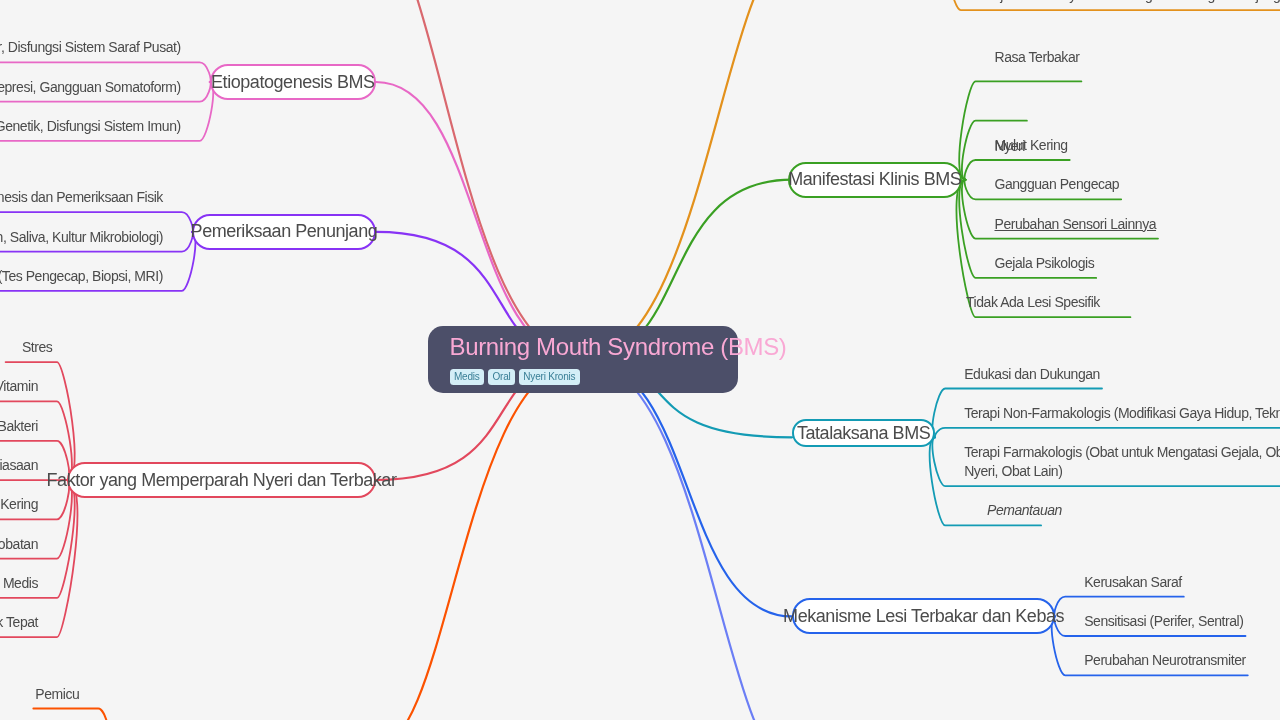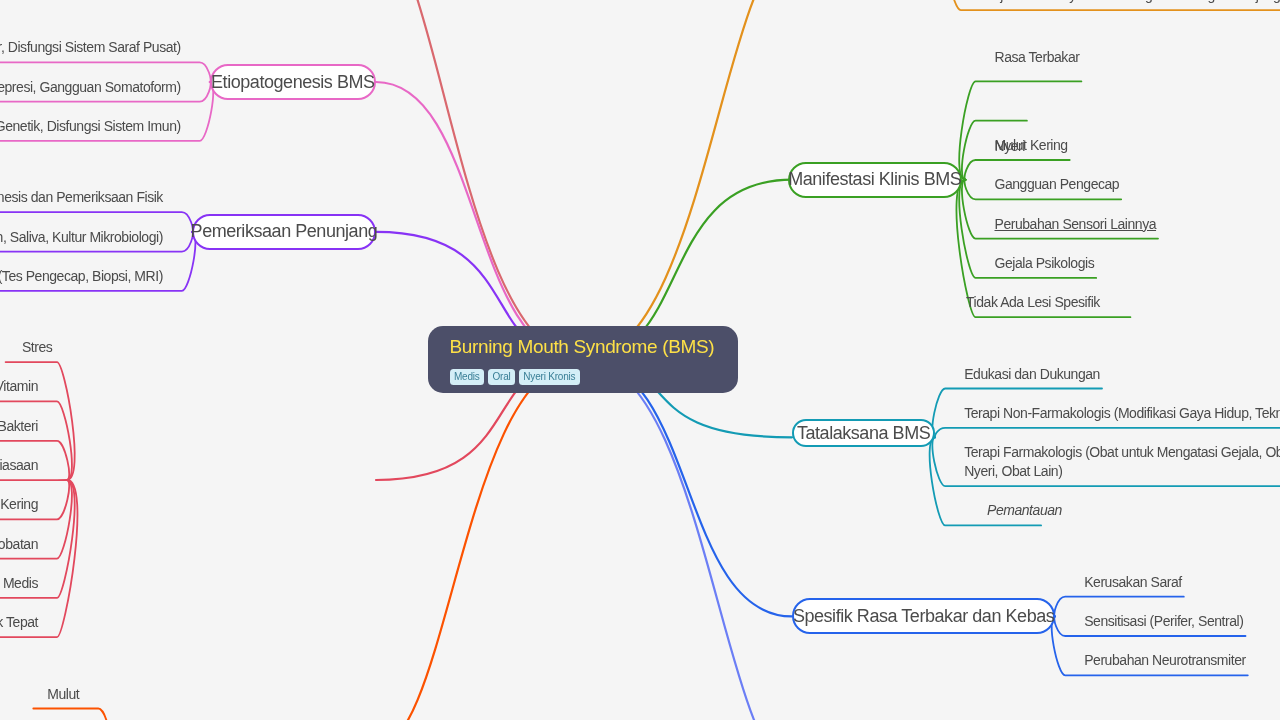--- a/index.html
+++ b/index.html
@@ -22,22 +22,22 @@
   }
   .leaf {
     position: absolute; color: #4b4b4b; font-size: 14px; letter-spacing: -0.45px;
     white-space: nowrap; line-height: 19px;
   }
   .root {
     position: absolute; box-sizing: border-box; background: #4c4f69;
     border-radius: 15px; color: #ffffff;
   }
   .root .title { position: absolute; left: 21.5px; top: 10.7px;
-                 font-size: 19px; letter-spacing: -0.35px; line-height: 19px;
-                 color: #fde047; white-space: nowrap; }
+                 font-size: 24px; letter-spacing: -0.35px; line-height: 19px;
+                 color: #f9a8d4; white-space: nowrap; }
   .root .tags { position: absolute; left: 21.7px; top: 42.6px;
                 display: flex; gap: 4.2px; }
   .root .tag { background: #d4eef7; color: #3a7f96; font-size: 10px;
                letter-spacing: -0.2px; line-height: 16px; height: 16px;
                border-radius: 3.5px; padding: 0 4.3px; white-space: nowrap;
                box-sizing: border-box; }
 </style>
 </head>
 <body>
 
@@ -101,51 +101,54 @@
     </div>
 <div class="leaf" style="left:-209.8px;width:390.5px;text-align:right;top:38.4px;">Faktor Neuropatik (Neuropati Perifer, Disfungsi Sistem Saraf Pusat)</div>
 <div class="leaf" style="left:-182.7px;width:363.4px;text-align:right;top:77.7px;">Faktor Psikogenik (Ansietas, Depresi, Gangguan Somatoform)</div>
 <div class="leaf" style="left:-168.6px;width:349.3px;text-align:right;top:116.9px;">Faktor Sistemik (Hormonal, Genetik, Disfungsi Sistem Imun)</div>
 <div class="bnode" style="left:191.9px;top:213.9px;width:184.1px;height:36px;border-color:#8833f5">
       <span>Pemeriksaan Penunjang</span>
     </div>
 <div class="leaf" style="left:-39.9px;width:202.8px;text-align:right;top:188.2px;">Anamnesis dan Pemeriksaan Fisik</div>
 <div class="leaf" style="left:-199.9px;width:362.8px;text-align:right;top:227.6px;">Pemeriksaan Laboratorium (Darah, Saliva, Kultur Mikrobiologi)</div>
 <div class="leaf" style="left:-132.0px;width:294.9px;text-align:right;top:266.9px;">Pemeriksaan Khusus (Tes Pengecap, Biopsi, MRI)</div>
+<div class="bnode" style="left:67.0px;top:462.0px;width:309.0px;height:36px;border-color:#e2485d">
+      <span>Faktor yang Memperparah Nyeri dan Terbakar</span>
+    </div>
 <div class="leaf" style="left:20px;width:32.4px;text-align:right;top:338.1px;">Stres</div>
 <div class="leaf" style="left:-132.3px;width:170.3px;text-align:right;top:377.4px;">Defisiensi Nutrisi dan Vitamin</div>
 <div class="leaf" style="left:-110.7px;width:148.7px;text-align:right;top:416.8px;">Infeksi Jamur dan Bakteri</div>
 <div class="leaf" style="left:-183.0px;width:221.0px;text-align:right;top:456.1px;">Kebiasaan Parafungsi dan Kebiasaan</div>
 <div class="leaf" style="left:-132.4px;width:170.4px;text-align:right;top:495.4px;">Xerostomia dan Mulut Kering</div>
 <div class="leaf" style="left:-122.1px;width:160.1px;text-align:right;top:534.6px;">Efek Samping Obat-obatan</div>
 <div class="leaf" style="left:-177.0px;width:215.0px;text-align:right;top:573.9px;">Penyakit Sistemik dan Kondisi Medis</div>
 <div class="leaf" style="left:-206.9px;width:244.9px;text-align:right;top:613.2px;">Penggunaan Gigi Tiruan yang Tidak Tepat</div>
 
-<div class="leaf" style="left:33.3px;width:46.0px;text-align:right;top:684.5px;">Mulut</div>
+<div class="leaf" style="left:33.3px;width:46.0px;text-align:right;top:684.5px;">Pemicu</div>
 
 <div class="leaf" style="left:979.8px;text-align:left;top:-13.9px;">Perjalanan Penyakit dan Prognosis Jangka Panjang BMS</div>
 <div class="bnode" style="left:788px;top:161.7px;width:173.5px;height:36px;border-color:#3aa023">
       <span>Manifestasi Klinis BMS</span>
     </div>
 <div class="leaf" style="left:994.5px;text-align:left;top:48px;">Rasa Terbakar</div>
 <div class="leaf" style="left:994.5px;text-align:left;top:96.7px;margin-top:40px;">Nyeri</div>
 <div class="leaf" style="left:994.5px;text-align:center;top:136.0px;">Mulut Kering</div>
 <div class="leaf" style="left:994.5px;text-align:left;top:175.3px;">Gangguan Pengecap</div>
 <div class="leaf" style="left:994.5px;text-align:left;top:214.6px;text-decoration:underline;">Perubahan Sensori Lainnya</div>
 <div class="leaf" style="left:994.5px;text-align:left;top:253.9px;">Gejala Psikologis</div>
 <div class="leaf" style="left:966px;text-align:left;top:293.2px;">Tidak Ada Lesi Spesifik</div>
 <div class="bnode" style="left:792.0px;top:419.3px;width:143.2px;height:28px;border-color:#139bb4">
       <span>Tatalaksana BMS</span>
     </div>
 <div class="leaf" style="left:964.2px;text-align:left;top:364.5px;">Edukasi dan Dukungan</div>
 <div class="leaf" style="left:964.2px;text-align:left;top:403.8px;">Terapi Non-Farmakologis (Modifikasi Gaya Hidup, Teknik Relaksasi)</div>
 <div class="leaf" style="left:964.2px;text-align:left;top:443.1px;">Terapi Farmakologis (Obat untuk Mengatasi Gejala, Obat<br>Nyeri, Obat Lain)</div>
 <div class="leaf" style="left:987px;text-align:right;top:501.4px;font-style:italic;">Pemantauan</div>
 <div class="bnode" style="left:792.0px;top:598.4px;width:263.2px;height:36px;border-color:#2563eb">
-      <span>Spesifik Rasa Terbakar dan Kebas</span>
+      <span>Mekanisme Lesi Terbakar dan Kebas</span>
     </div>
 <div class="leaf" style="left:1084.2px;text-align:left;top:572.7px;">Kerusakan Saraf</div>
 <div class="leaf" style="left:1084.2px;text-align:left;top:612.0px;">Sensitisasi (Perifer, Sentral)</div>
 <div class="leaf" style="left:1084.2px;text-align:left;top:651.3px;">Perubahan Neurotransmiter</div>
 
   <div class="root" style="left:428px;top:326px;width:310px;height:67px;">
     <span class="title">Burning Mouth Syndrome (BMS)</span>
     <span class="tags">
       <span class="tag">Medis</span>
       <span class="tag">Oral</span>

